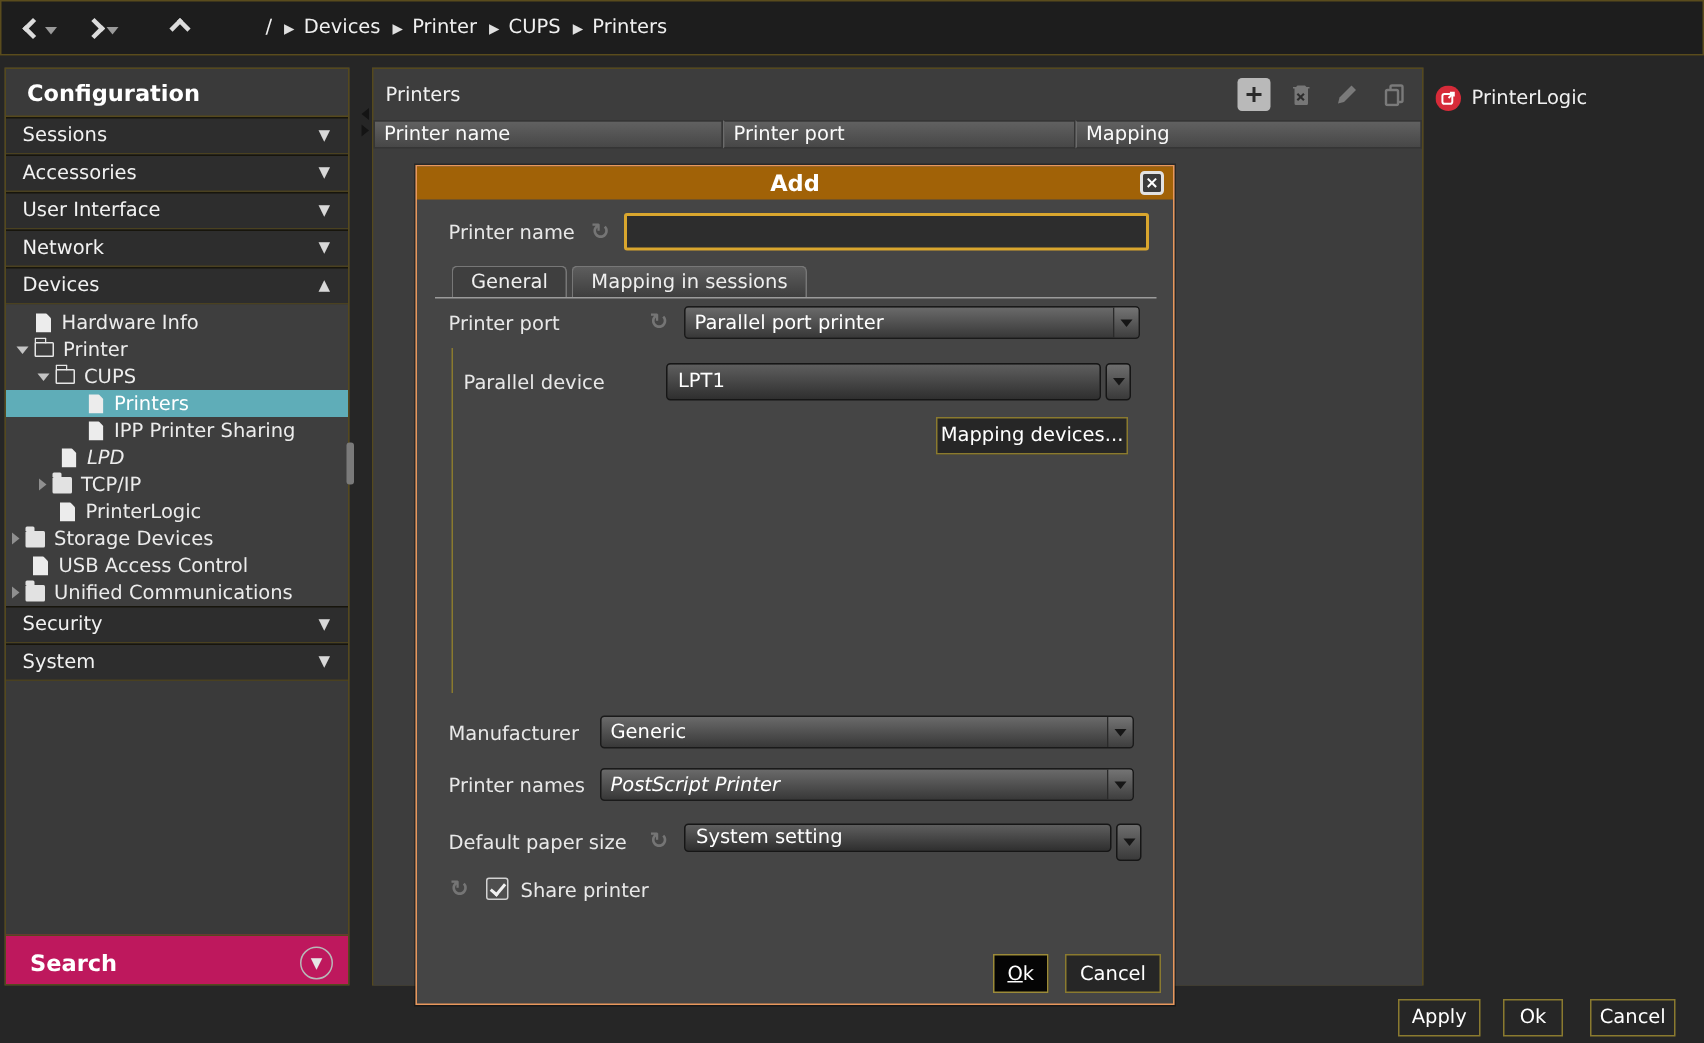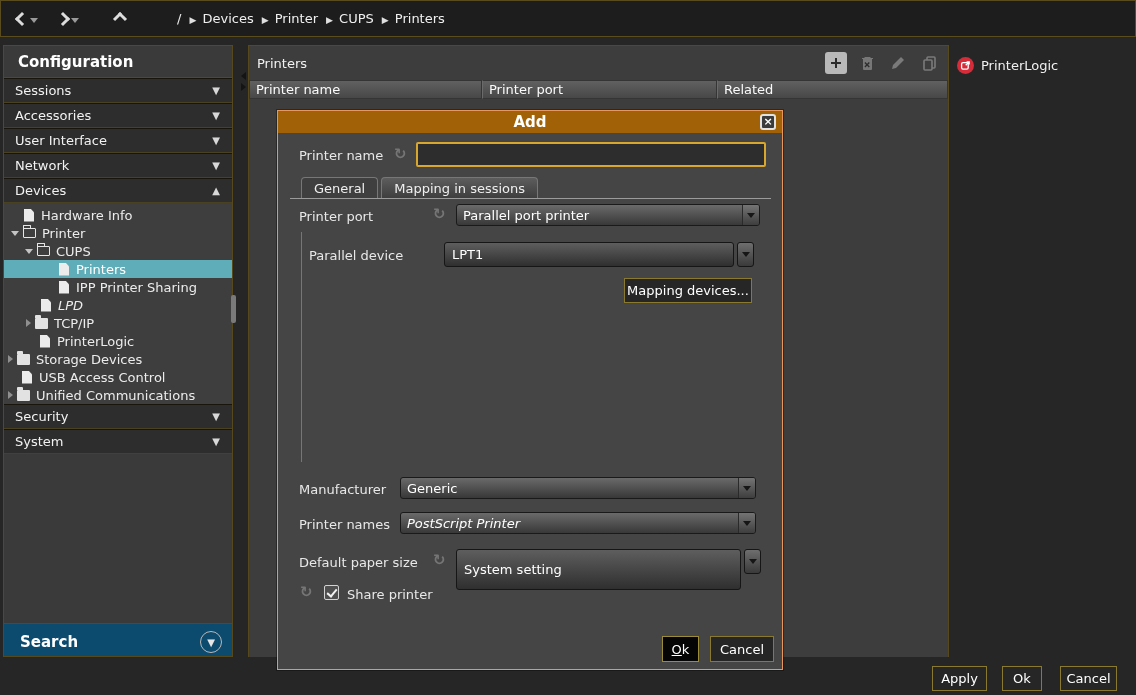--- a/index.html
+++ b/index.html
@@ -37,21 +37,21 @@
               border-top:5px solid #c4c4c4; margin-right:4px; }
   .exp-right { width:0; height:0; border-top:4px solid transparent; border-bottom:4px solid transparent;
                border-left:5px solid #8f8f8f; margin-right:4px; }
   .i-file { width:10px; height:13px; background:#ececec; margin-right:7px; flex:0 0 auto;
             clip-path:polygon(0 0, 65% 0, 100% 28%, 100% 100%, 0 100%); }
   .i-folder-c { width:13px; height:11px; background:#e2e2e2; border-radius:1px; position:relative; margin-right:6px; flex:0 0 auto; }
   .i-folder-c:before { content:""; position:absolute; left:0; top:-3px; width:6px; height:3px; background:#e2e2e2; border-radius:1px 1px 0 0; }
   .i-folder-o { width:13px; height:10px; border:1px solid #e6e6e6; border-radius:1px; position:relative; margin-right:6px; flex:0 0 auto; background:transparent; }
   .i-folder-o:before { content:""; position:absolute; left:-1px; top:-4px; width:6px; height:3px; border:1px solid #e6e6e6; border-bottom:none; border-radius:1px 1px 0 0; }
   .side-fill { flex:1; background:#3a3a3a; }
-  .search-row { height:33px; background:#0c4a6e; border-top:1px solid #55491d; display:flex; align-items:center;
+  .search-row { height:33px; background:#be185d; border-top:1px solid #55491d; display:flex; align-items:center;
                 justify-content:space-between; padding:3px 10px 0 16px; cursor:pointer; }
   .search-lbl { font-weight:bold; font-size:15px; color:#fff; }
   .circ-caret { width:22px; height:22px; border:1px solid #b8b8b8; border-radius:50%; display:flex;
                 align-items:center; justify-content:center; }
   .circ-caret span { font-size:10px; color:#e6e6e6; margin-top:1px; }
   .side-scroll { position:absolute; left:231px; top:295px; width:5px; height:28px; background:#7a7a7a; border-radius:2px; }
   .splitter { position:absolute; left:240px; top:45px; width:7px; height:612px; }
   .split-arrow-l { position:absolute; left:1px; top:27px; width:0; height:0; border-top:4px solid transparent;
                    border-bottom:4px solid transparent; border-right:5px solid #141414; }
   .split-arrow-r { position:absolute; left:1px; top:38px; width:0; height:0; border-top:4px solid transparent;
@@ -274,21 +274,21 @@
           <svg width="15" height="16" viewBox="0 0 15 16">
               <rect x="5" y="2" width="8" height="11" rx="1" fill="none" stroke="#7a7a7a" stroke-width="1.6"></rect>
               <rect x="2" y="5" width="8" height="10" rx="1" fill="#3d3d3d" stroke="#7a7a7a" stroke-width="1.6"></rect>
             </svg>
         </div>
       </div>
     </div>
     <div class="thead">
       <div class="th" style="width:233px;">Printer name</div>
       <div class="th" style="width:235px;">Printer port</div>
-      <div class="th" style="flex:1;">Related</div>
+      <div class="th" style="flex:1;">Mapping</div>
     </div>
     <div class="tbody"></div>
   </div>
 
   <div class="dialog">
     <div class="dlg-title">
       <span class="dlg-title-text">Add</span>
       <span class="dlg-close">×</span>
     </div>
 
@@ -335,21 +335,21 @@
     <span class="dlg-label" style="left:21px; top:406px;">Printer names</span>
     <div class="combo" style="left:122px; top:401px; width:356px; height:22px;font-style:italic;">
       <span class="cb-text">PostScript Printer</span>
       <span class="cb-arrow">
           <span class="cb-tri"></span>
         </span>
     </div>
 
     <span class="dlg-label" style="left:21px; top:444px;">Default paper size</span>
     <span class="reset-ic" style="left:155px; top:442px;">↺</span>
-    <div class="combo-edit" style="left:178px; top:438px; width:285px; height:41px;">
+    <div class="combo-edit" style="left:178px; top:438px; width:285px; height:19px;">
       <span class="cb-text">System setting</span>
     </div>
     <div class="drop-btn" style="left:466px; top:438px; width:17px; height:25px;">
       <span class="cb-tri"></span>
     </div>
 
     <span class="reset-ic" style="left:22px; top:474px;">↺</span>
     <span class="checkbox checked" style="left:46px; top:474px;"></span>
     <span class="dlg-label" style="left:69px; top:476px;">Share printer</span>
 

